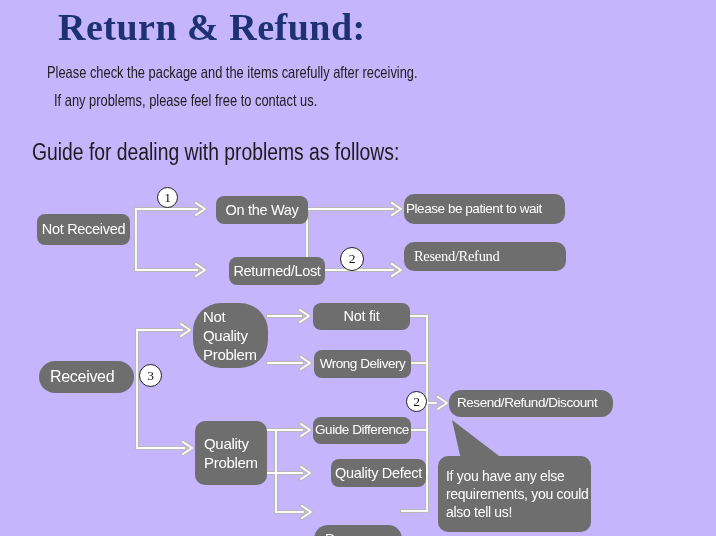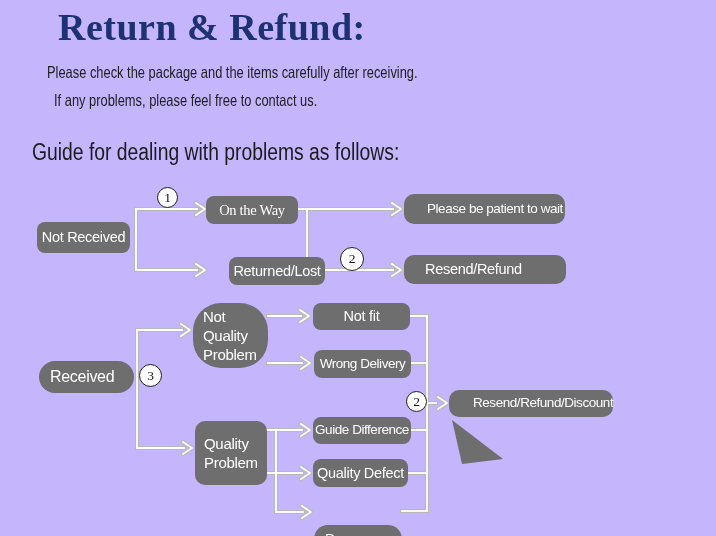--- a/index.html
+++ b/index.html
@@ -125,39 +125,42 @@
         <path d="M408,473 H427"></path>
         <path d="M402,511 H427"></path>
         <path d="M427,316 V511"></path>
         <path d="M427,403 H436"></path>
           <path d="M438,397 L447,403 L438,409"></path>
       </g>
 
       <polygon points="452,420 462,464 503,459" fill="#6e6e6e"></polygon>
     </svg>
 
-    <div class="box" style="left:37px;top:222px;width:93px;height:31px;">Not Received</div>
-    <div class="box" style="left:206px;top:196px;width:92px;height:28px;font-family:Liberation Serif, serif;">On the Way</div>
+    <div class="box" style="left:37px;top:214px;width:93px;height:31px;">Not Received</div>
+    <div class="box" style="left:216px;top:196px;width:92px;height:28px;">On the Way</div>
     <div class="box" style="left:205px;top:257px;width:96px;height:28px;margin-left:24px;">Returned/Lost</div>
-    <div class="box small left r10" style="left:404px;top:194px;width:161px;height:30px;padding-left:23px;">Please be patient to wait</div>
-    <div class="box left r10" style="left:404px;top:255px;width:162px;height:29px;padding-left:21px;">Resend/Refund</div>
+    <div class="box small left r10" style="left:404px;top:194px;width:161px;height:30px;padding-left:2px;">Please be patient to wait</div>
+    <div class="box left r10" style="left:404px;top:242px;width:162px;height:29px;padding-left:10px;font-family:Liberation Serif, serif;">Resend/Refund</div>
 
     <div class="box big left" style="left:39px;top:361px;width:95px;height:32px;padding-left:11px;">Received</div>
     <div class="box ml left r10" style="left:193px;top:303px;width:75px;height:65px;padding-left:10px;border-radius:28px;">Not
 Quality
 Problem</div>
     <div class="box" style="left:313px;top:303px;width:97px;height:27px;">Not fit</div>
     <div class="box small" style="left:314px;top:350px;width:97px;height:28px;">Wrong Delivery</div>
     <div class="box ml left r10" style="left:195px;top:421px;width:72px;height:64px;padding-left:9px;">Quality
 Problem</div>
     <div class="box small" style="left:313px;top:417px;width:98px;height:27px;">Guide Difference</div>
-    <div class="box" style="left:313px;top:459px;width:95px;height:28px;">Quality Defect</div>
+    <div class="box" style="left:331px;top:459px;width:95px;height:28px;">Quality Defect</div>
     <div class="box left" style="left:314px;top:525px;width:88px;height:28px;padding-left:11px;">Damage</div>
-    <div class="box small left r10" style="left:449px;top:390px;width:164px;height:27px;padding-left:24px;">Resend/Refund/Discount</div>
+    <div class="box small left r10" style="left:449px;top:390px;width:164px;height:27px;padding-left:8px;border-radius:12px;">Resend/Refund/Discount</div>
 
+    <div class="box left r10" style="left:438px;top:456px;width:153px;height:76px;padding-left:8px;font-size:14px;line-height:18px;z-index:2;">If you have any else
+requirements, you could
+also tell us!</div>
 
     <div class="badge" style="left:157px;top:187px;width:21px;height:21px;">1</div>
     <div class="badge" style="left:340px;top:247px;width:24px;height:24px;">2</div>
     <div class="badge" style="left:139px;top:364px;width:23px;height:23px;">3</div>
     <div class="badge" style="left:406px;top:391px;width:21px;height:21px;">2</div>
 
   </div>
 </div>
 
 </body></html>

